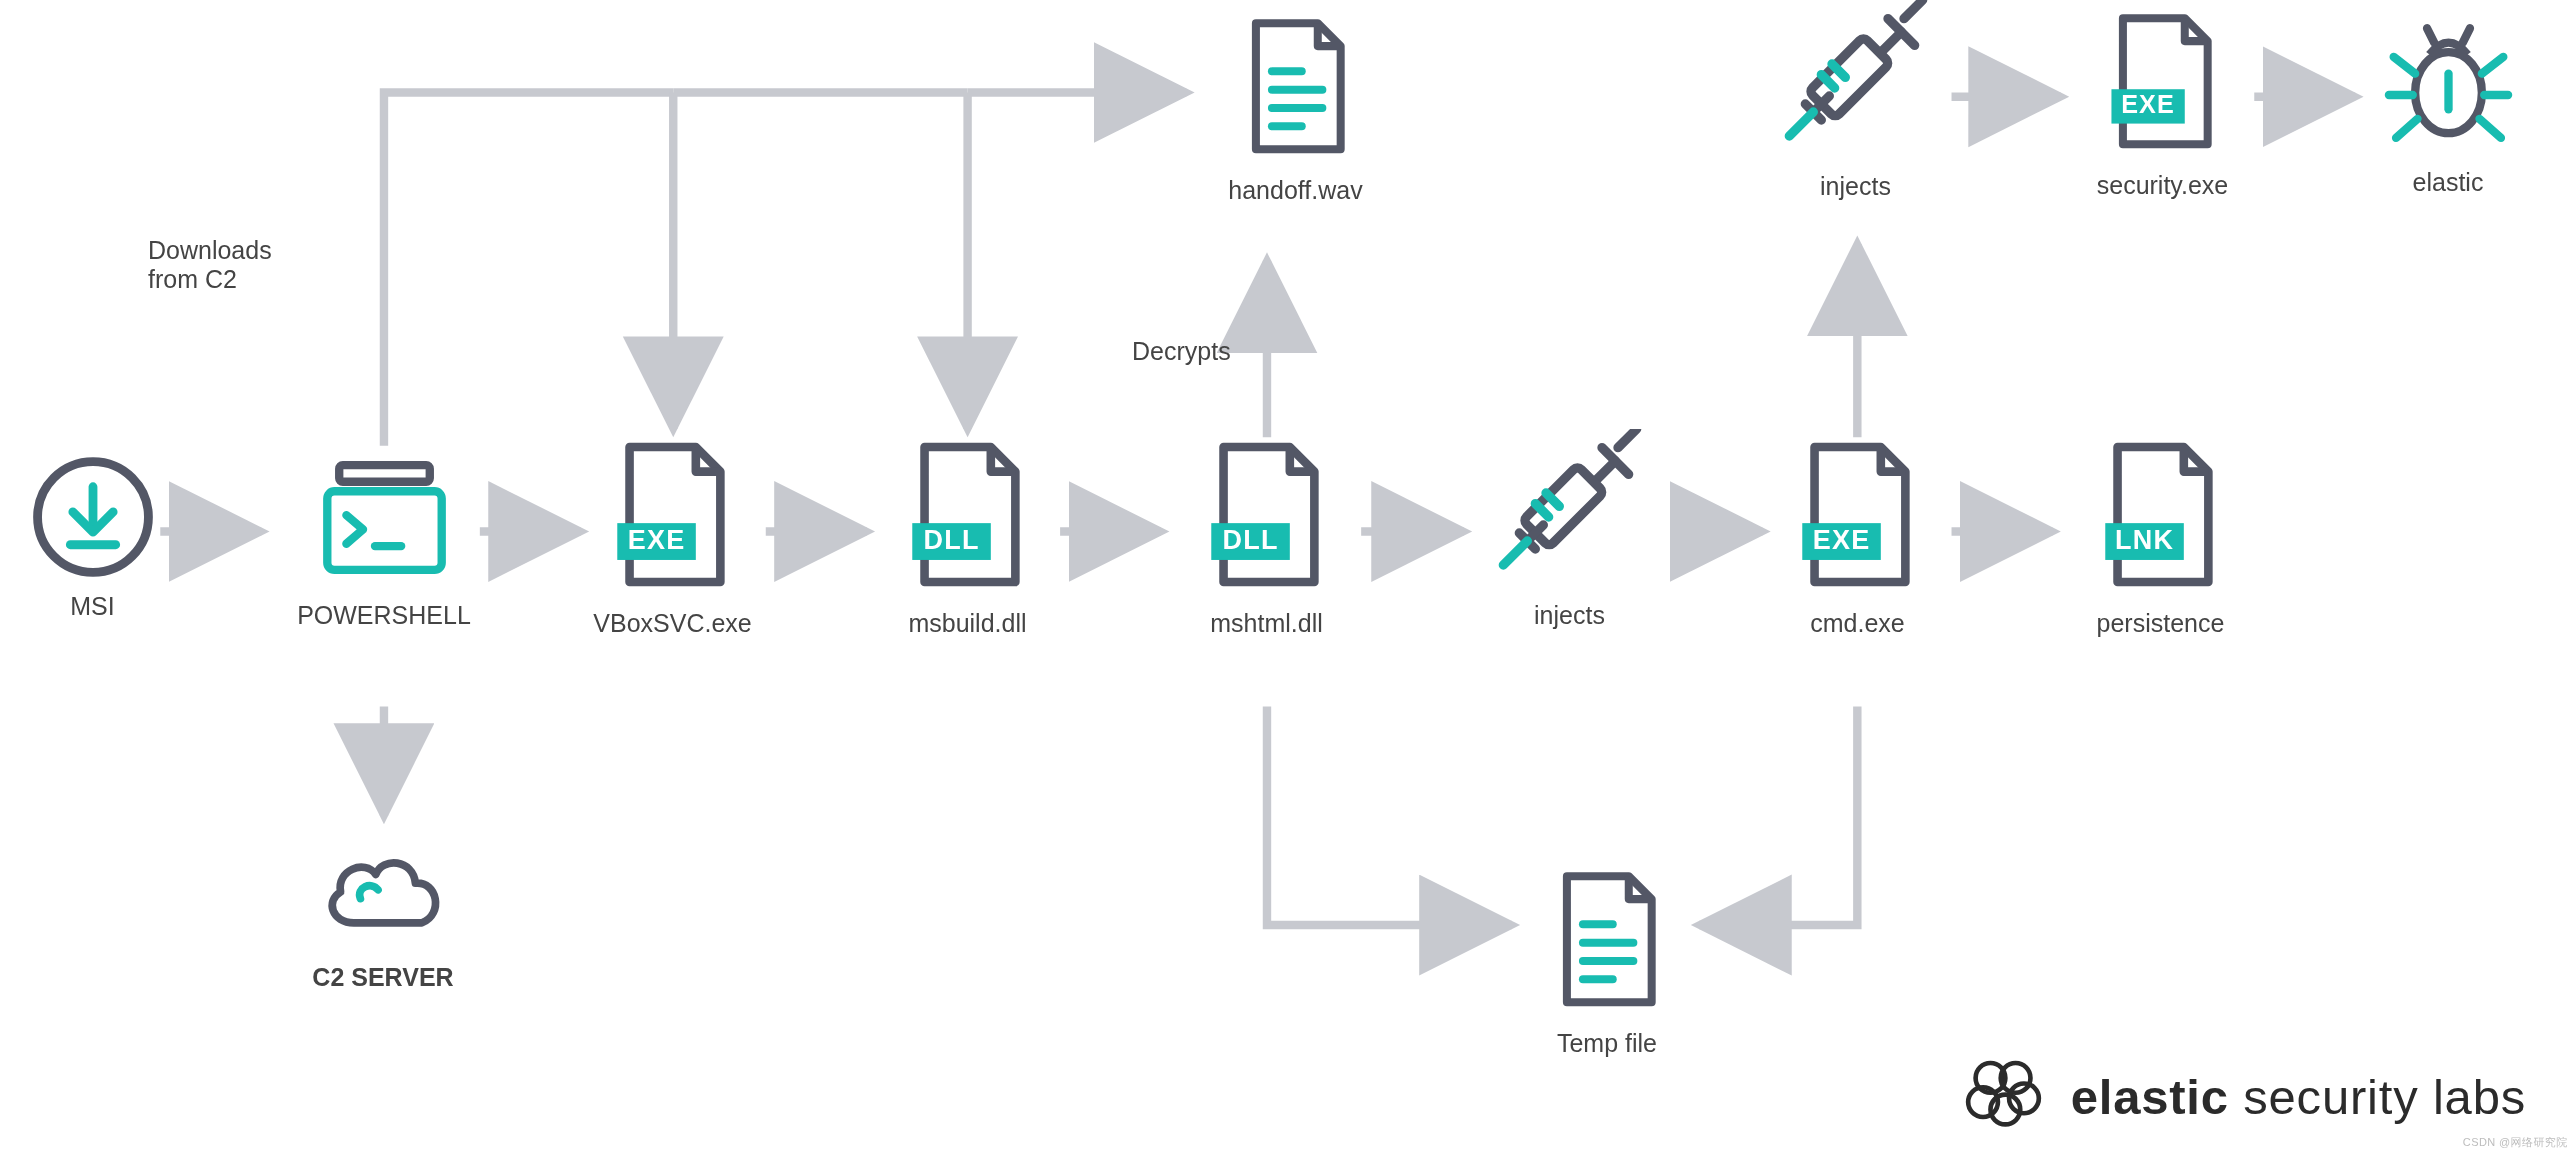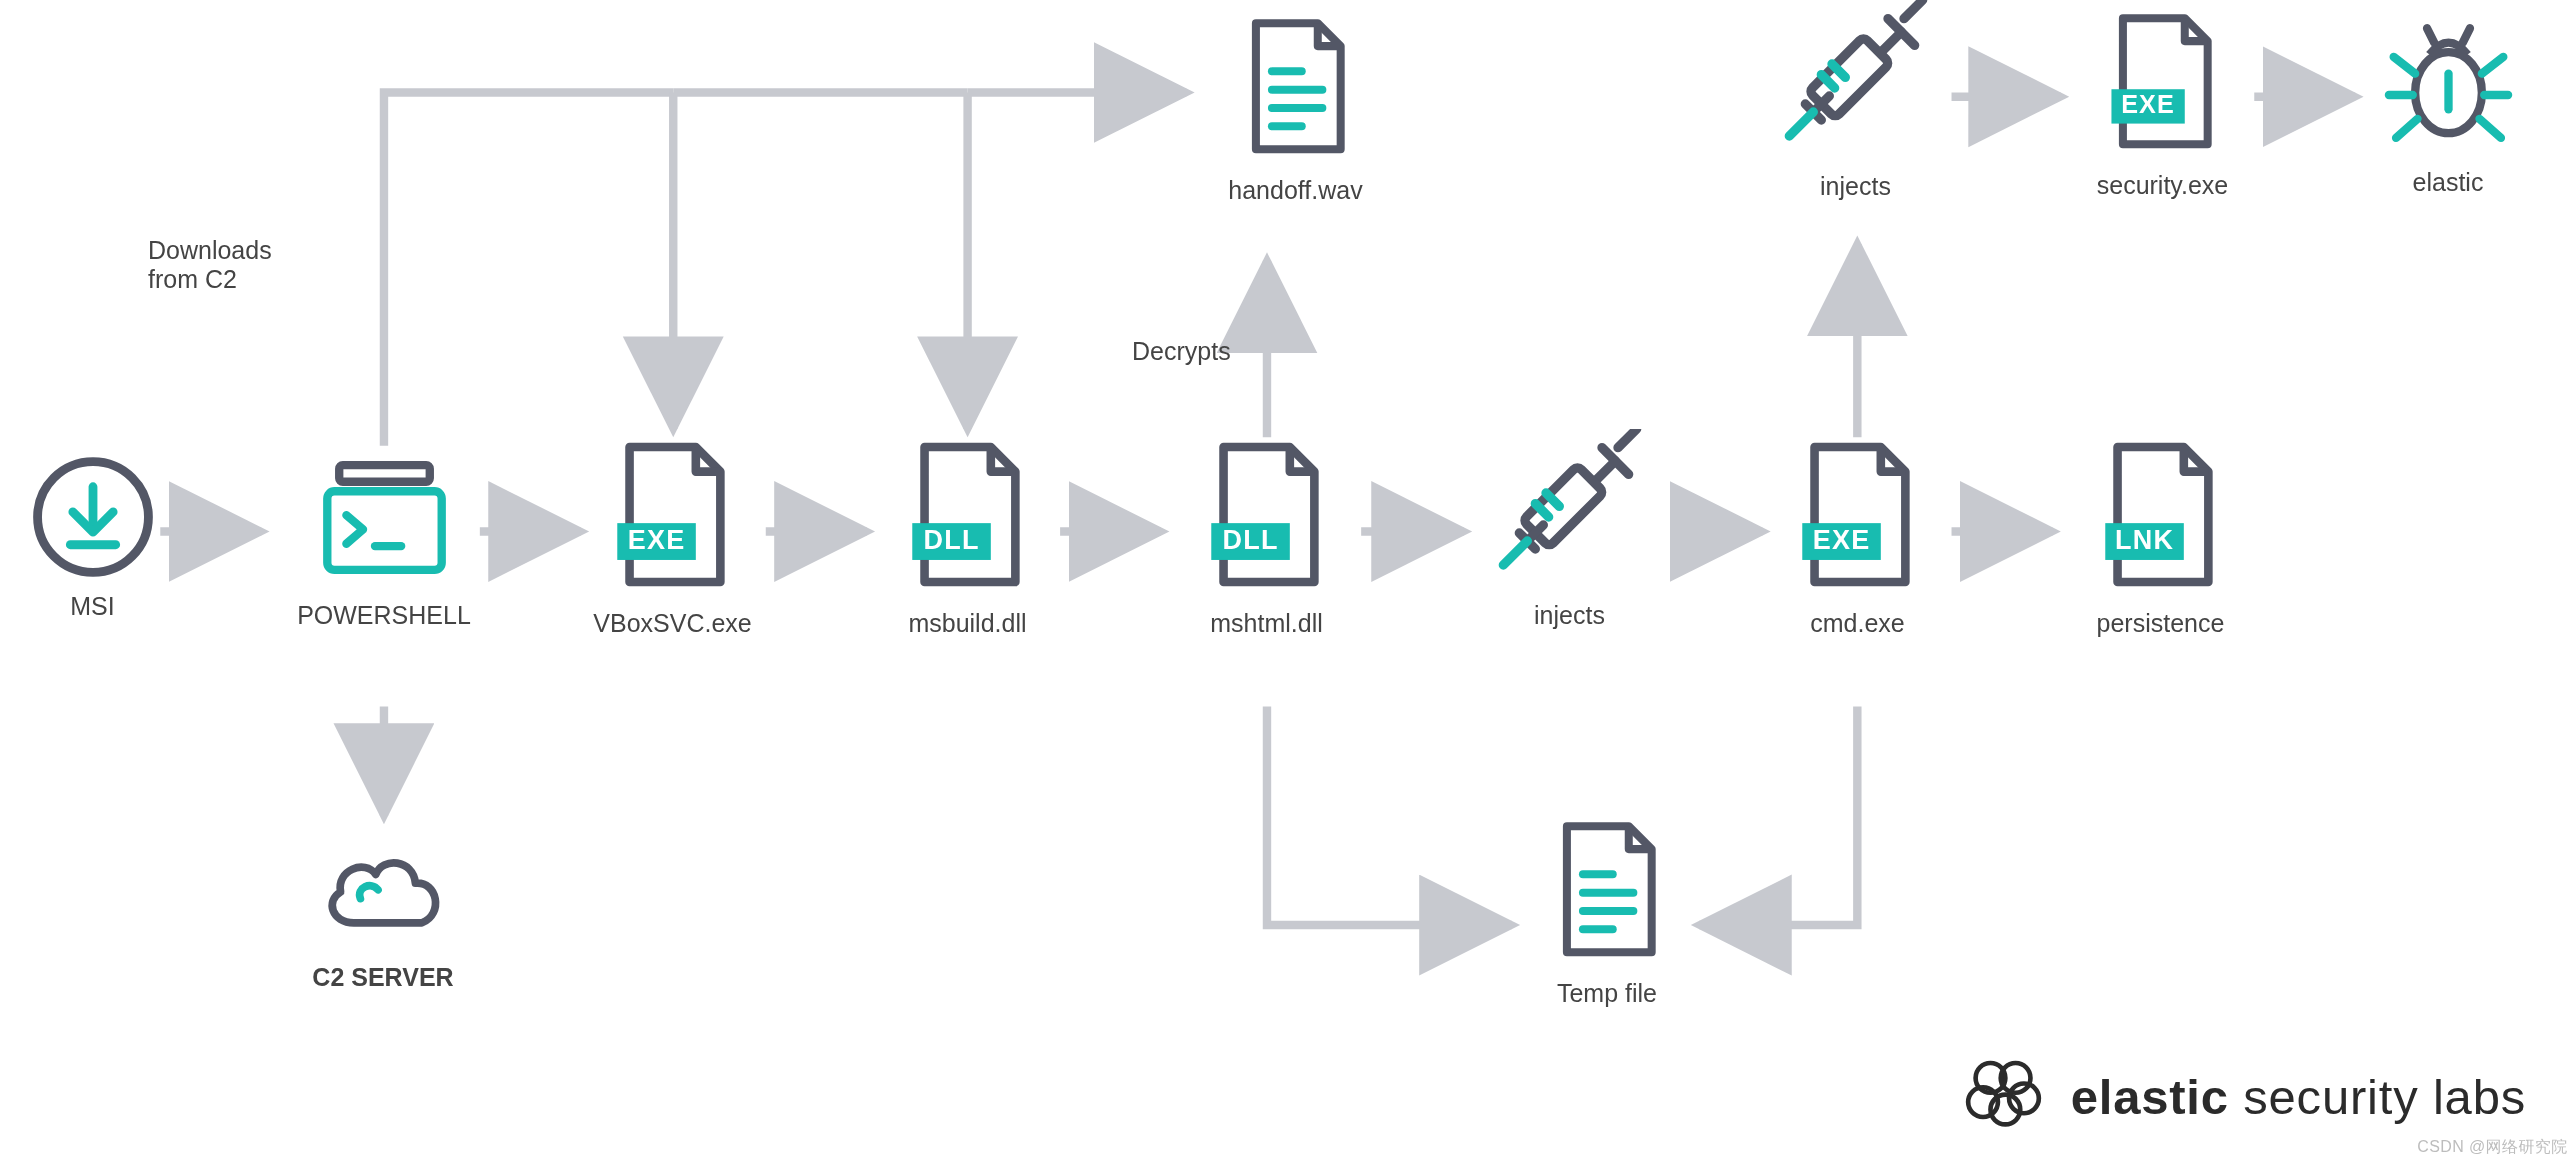--- a/index.html
+++ b/index.html
@@ -57,22 +57,22 @@
   .logo-text {
     font-size: 49px;
     letter-spacing: 0.8px;
     color: #2b2b2b;
     font-weight: 300;
   }
   .logo-text .bold { font-weight: 600; }
   .watermark {
     position: absolute;
     right: 8.4px;
-    bottom: 0;
-    font-size: 16px;
+    bottom: 8px;
+    font-size: 11px;
     color: #bdbdbd;
     letter-spacing: 0.4px;
   }
 </style>
 </head>
 <body>
 
 <svg width="2576" height="1158" style="position:absolute;left:0;top:0;" viewBox="0 0 3062 1377">
   <defs>
     <marker id="ah" markerWidth="14" markerHeight="14" refX="11" refY="6" orient="auto">
@@ -231,21 +231,21 @@
 <div class="node" style="left:299px;top:833px;width:168px;">
   <div class="icon-wrap">
     <svg width="143" height="118" viewBox="0 0 130 100">
       <path d="M38 78 C18 78 12 58 26 50 C22 30 48 20 58 34 C64 18 92 20 94 42 C114 40 120 70 100 78 Z" class="stroke-dark" stroke-linejoin="round"></path>
       <path d="M44 56 C40 46 54 40 60 48" class="stroke-teal" stroke-linecap="round"></path>
     </svg>
   </div>
   <div class="node-label bold">C2 SERVER</div>
 </div>
 
-<div class="node" style="left:1523px;top:816px;width:168px;">
+<div class="node" style="left:1523px;top:866px;width:168px;">
   <div class="icon-wrap">
     <svg width="126" height="151" viewBox="0 0 110 130">
       <path d="M20 8 H74 L94 28 V118 H20 Z" class="stroke-dark" stroke-linejoin="round"></path>
       <path d="M74 8 V28 H94" class="stroke-dark" stroke-linejoin="round"></path>
       <line x1="34" y1="50" x2="60" y2="50" class="stroke-teal" stroke-linecap="round"></line>
       <line x1="34" y1="66" x2="78" y2="66" class="stroke-teal" stroke-linecap="round"></line>
       <line x1="34" y1="82" x2="78" y2="82" class="stroke-teal" stroke-linecap="round"></line>
       <line x1="34" y1="98" x2="60" y2="98" class="stroke-teal" stroke-linecap="round"></line>
     </svg>
   </div>

